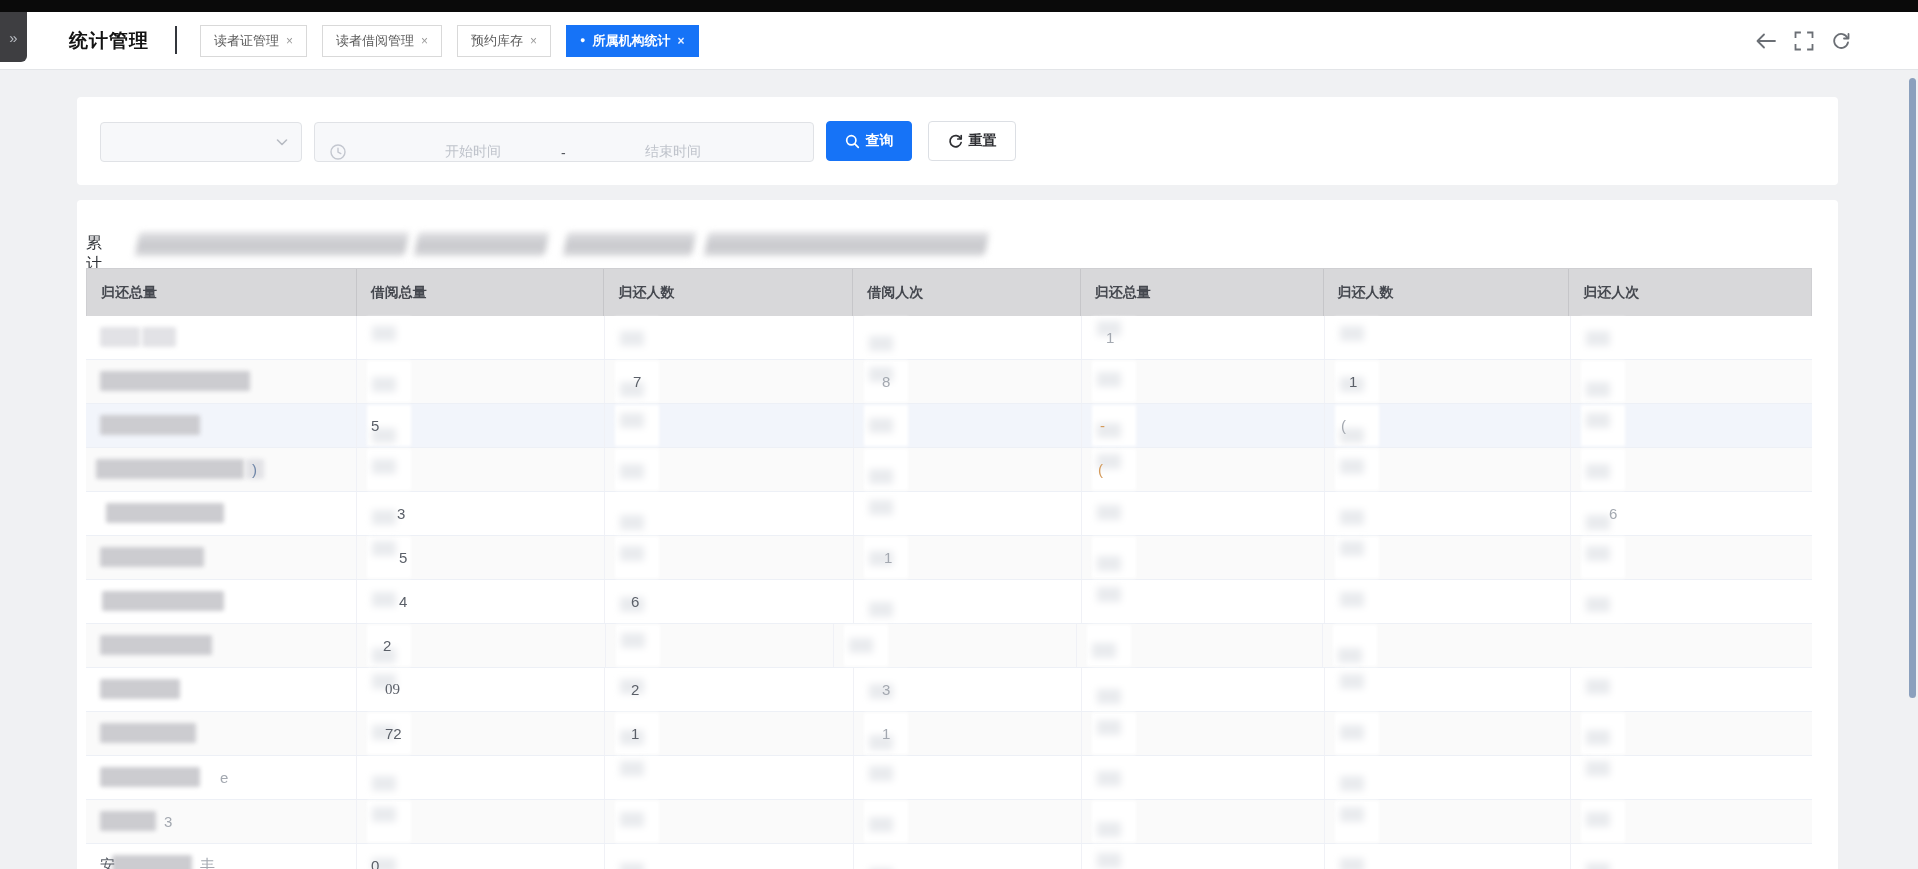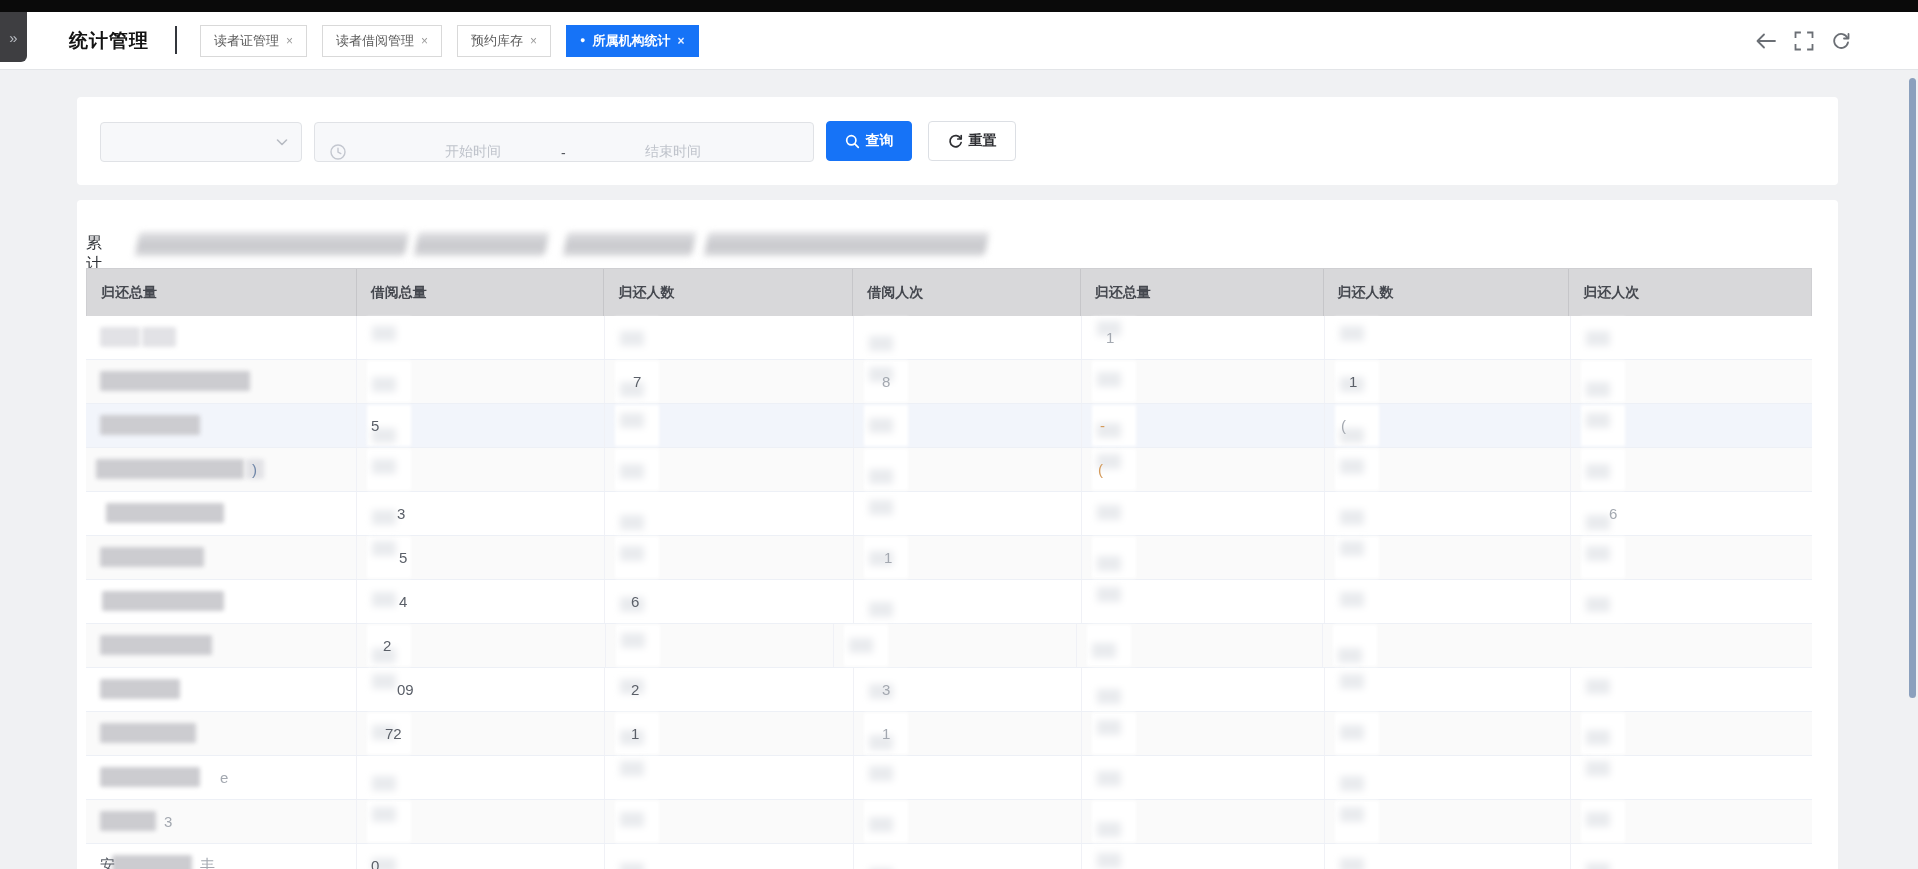--- a/index.html
+++ b/index.html
@@ -461,21 +461,21 @@
             </div>
           </div>
           <div class="trow">
             <div class="td" style="width: 270px;">
               <div class="nameblock dark" style="left: 14px; width: 80px;"></div>
             </div>
             <div class="td" style="width: 248px;">
               <div class="wipe">
                 <div class="patch" style="top: 5px;"></div>
               </div>
-              <span class="frag dark" style="left: 40px;">09</span>
+              <span class="frag dark" style="left: 28px; font-family: Liberation Serif, serif;">09</span>
             </div>
             <div class="td" style="width: 249px;">
               <div class="wipe">
                 <div class="patch" style="top: 10px;"></div>
               </div>
               <span class="frag dark" style="left: 26px;">2</span>
             </div>
             <div class="td" style="width: 228px;">
               <div class="wipe">
                 <div class="patch" style="top: 15px;"></div>

